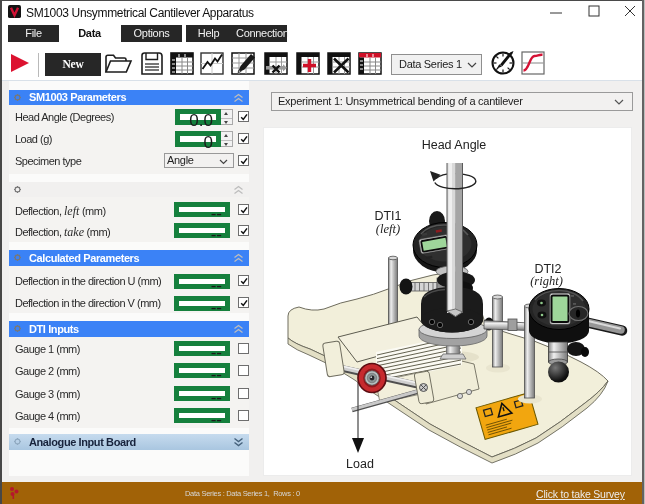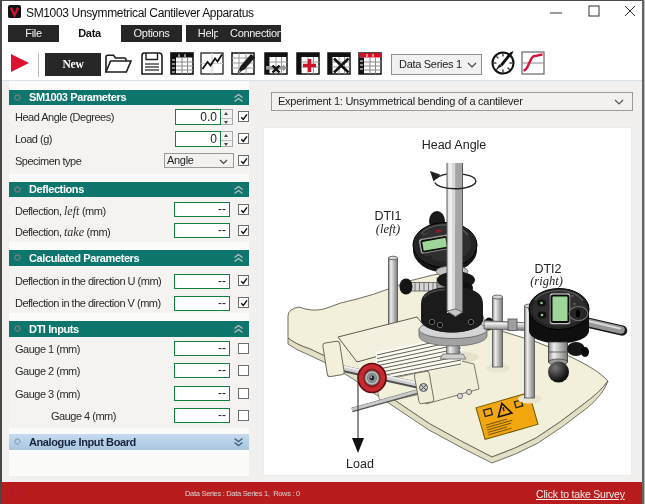--- a/index.html
+++ b/index.html
@@ -28,46 +28,46 @@
   border-bottom:1px solid #d9e1e9; }
 #play { position:absolute; left:11px; top:54px; width:0; height:0;
   border-left:18px solid #dc1230; border-top:9px solid transparent; border-bottom:9px solid transparent; }
 #tbsep { position:absolute; left:38px; top:53px; width:1px; height:24px; background:#b9b9b9; }
 #btn-new { position:absolute; left:45px; top:53px; width:56px; height:23px; background:#272727;
   color:#fff; font-size:11.5px; letter-spacing:-0.2px; font-weight:bold; text-align:center; line-height:23px;font-family:Liberation Serif, serif; }
 .icon { position:absolute; top:51px; }
 #combo-ds { position:absolute; left:391px; top:54px; width:91px; height:21px; background:#f1f1f1;
   border:1px solid #8f8f8f; font-size:11px; letter-spacing:-0.3px; color:#222; line-height:19px; padding-left:7px; }
 
-.hdr { position:absolute; left:9px; width:240px; height:15px; background:#0f766e; color:#fff;
+.hdr { position:absolute; left:9px; width:240px; height:15px; background:#3b82f6; color:#fff;
   font-size:11px; letter-spacing:-0.4px; font-weight:bold; line-height:15px; }
 .hdr .txt { position:absolute; left:20px; top:0px; }
 .body { position:absolute; left:9px; width:240px; background:#f4f3f1; }
 .gap { position:absolute; left:9px; width:240px; background:#fbfbfa; }
 .lbl { position:absolute; left:15px; font-size:11px; letter-spacing:-0.5px; color:#2a2a2a; white-space:nowrap; }
 .tight { letter-spacing:-0.5px; }
 .ser { font-family:"Liberation Serif", serif; font-style:italic; font-size:12px; letter-spacing:0; }
-.inp { position:absolute; background:#fff; border:1px solid #15803d; font-size:12px; color:#1a1a1a;
+.inp { position:absolute; background:#fff; border:5px solid #15803d; font-size:17px; color:#1a1a1a;
   text-align:right; }
 .spin { position:absolute; width:12px; height:16px; border:1px solid #a9a9a9; border-left:none; background:#f2f2f2; }
 .spin .up, .spin .dn { position:absolute; left:0; width:100%; height:7px; }
 .spin .dn { border-top:1px solid #bdbdbd; }
 .tri-u { position:absolute; left:2.5px; width:0; height:0; border-left:2.5px solid transparent;
  border-right:2.5px solid transparent; border-bottom:3px solid #444; }
 .tri-d { position:absolute; left:2.5px; width:0; height:0; border-left:2.5px solid transparent;
  border-right:2.5px solid transparent; border-top:3px solid #444; }
 .cb { position:absolute; left:238px; width:11px; height:11px; border:1px solid #6e6e6e; background:#fff; }
 .cb svg { display:block; }
 .sel { position:absolute; background:#f2f1f0; border:1px solid #999; font-size:11px; letter-spacing:-0.3px; color:#222; }
 
 #expsel { position:absolute; left:271px; top:92px; width:362px; height:19px; background:#f2f1f0;
   border:1px solid #9a9a9a; font-size:11px; letter-spacing:-0.25px; color:#222; line-height:17px; padding-left:6px; }
 #illus { position:absolute; left:263px; top:127px; width:369px; height:349px; background:#ffffff; border:1px solid #ececec; }
 
-#status { position:absolute; left:0; top:482px; width:100%; height:22px; background:#b91c1c; }
+#status { position:absolute; left:0; top:482px; width:100%; height:22px; background:#a16207; }
 #stext { position:absolute; left:185px; top:7px; font-size:7.5px; letter-spacing:-0.3px; color:#d6d6d6; }
 #survey { position:absolute; left:536px; top:6px; font-size:10.5px; letter-spacing:-0.2px; color:#ececec; text-decoration:underline; }
 </style>
 </head>
 <body>
 <div id="win">
   <div id="bL"></div>
     <div id="bT"></div>
     <div id="bR"></div>
     <div id="bR2"></div>
@@ -85,21 +85,21 @@
       </svg>
     <svg class="winbtn" style="left:622px;top:2px;" width="16" height="20">
         <path d="M3 4 L13 14 M13 4 L3 14" stroke="#333" stroke-width="1"></path>
       </svg>
   </div>
   <div id="tabrow">
     <div id="tabstrip"></div>
     <div class="tab" style="left:8px;width:51px;">File</div>
     <div class="tab" style="left:121px;width:61px;">Options</div>
     <div class="tab" style="left:186px;width:45px;">Help</div>
-    <div class="tab" style="left:218px;width:63px;padding-left:12px;">Connection</div>
+    <div class="tab" style="left:224px;width:63px;padding-left:12px;">Connection</div>
     <div class="tabsel" style="left:61px;width:57px;">Data</div>
   </div>
   <div id="toolbar"></div>
   <div id="play"></div>
   <div id="tbsep"></div>
   <div id="btn-new">New</div>
 
   <svg class="icon" style="left:104px" width="29" height="25" viewBox="0 0 29 25">
     <path d="M2 21 L2 6 Q2 4.2 3.8 4.2 L9.5 4.2 L11.5 7 L20.5 7 Q22 7 22 8.6 L22 10" fill="#fff" stroke="#1d1d1d" stroke-width="1.6"></path>
     <path d="M2 21 L6.5 10 L27 10 L22.3 21 Z" fill="#fff" stroke="#1d1d1d" stroke-width="1.6"></path>
@@ -222,23 +222,20 @@
     <line x1="1" y1="12" x2="23" y2="12" stroke="#999" stroke-width="1.2"></line>
     <path d="M2.5 19.5 C8 19.5 8.5 5 13.5 5 C17 5 17.5 3.5 21.5 3.8" fill="none" stroke="#d41235" stroke-width="2.4"></path>
   </svg>
 
   <div class="gap" style="top:81px;height:9px;"></div>
   <div class="hdr" style="top:90px;">
       <span class="txt">SM1003 Parameters</span>
     </div>
   <div class="body" style="top:105px;height:69px;"></div>
   <div class="gap" style="top:174px;height:8px;"></div>
-  <div class="hdr" style="top:182px;">
-      <span class="txt">Deflections</span>
-    </div>
   <div class="body" style="top:197px;height:45px;"></div>
   <div class="gap" style="top:242px;height:8px;"></div>
   <div class="hdr" style="top:250px;height:28px;line-height:16px;">
       <span class="txt">Calculated Parameters</span>
     </div>
   <div class="body" style="top:266px;height:47px;"></div>
   <div class="gap" style="top:313px;height:8px;"></div>
   <div class="hdr" style="top:321px;height:16px;line-height:16px;">
       <span class="txt">DTI Inputs</span>
     </div>
@@ -323,21 +320,21 @@
 
   <div class="lbl" style="top:343px;">Gauge 1 (mm)</div>
   <div class="inp" style="left:174px;top:341px;width:56px;height:15px;line-height:13px;padding-right:3px;">--</div>
   <div class="cb" style="top:343px;"></div>
   <div class="lbl" style="top:365px;">Gauge 2 (mm)</div>
   <div class="inp" style="left:174px;top:363px;width:56px;height:15px;line-height:13px;padding-right:3px;">--</div>
   <div class="cb" style="top:365px;"></div>
   <div class="lbl" style="top:388px;">Gauge 3 (mm)</div>
   <div class="inp" style="left:174px;top:386px;width:56px;height:15px;line-height:13px;padding-right:3px;">--</div>
   <div class="cb" style="top:388px;"></div>
-  <div class="lbl" style="top:410px;margin-left:36px;">Gauge 4 (mm)</div>
+  <div class="lbl" style="top:410px;">Gauge 4 (mm)</div>
   <div class="inp" style="left:174px;top:408px;width:56px;height:15px;line-height:13px;padding-right:3px;">--</div>
   <div class="cb" style="top:410px;"></div>
 
   <svg class="abs" style="left:13px;top:93px" width="9" height="9" viewBox="0 0 9 9">
       <g stroke="#787878" stroke-width="1.1">
         <circle cx="4.5" cy="4.5" r="2.4" fill="none"></circle>
         <line x1="4.5" y1="1" x2="4.5" y2="2"></line>
         <line x1="4.5" y1="7" x2="4.5" y2="8"></line>
         <line x1="1" y1="4.5" x2="2" y2="4.5"></line>
         <line x1="7" y1="4.5" x2="8" y2="4.5"></line>

